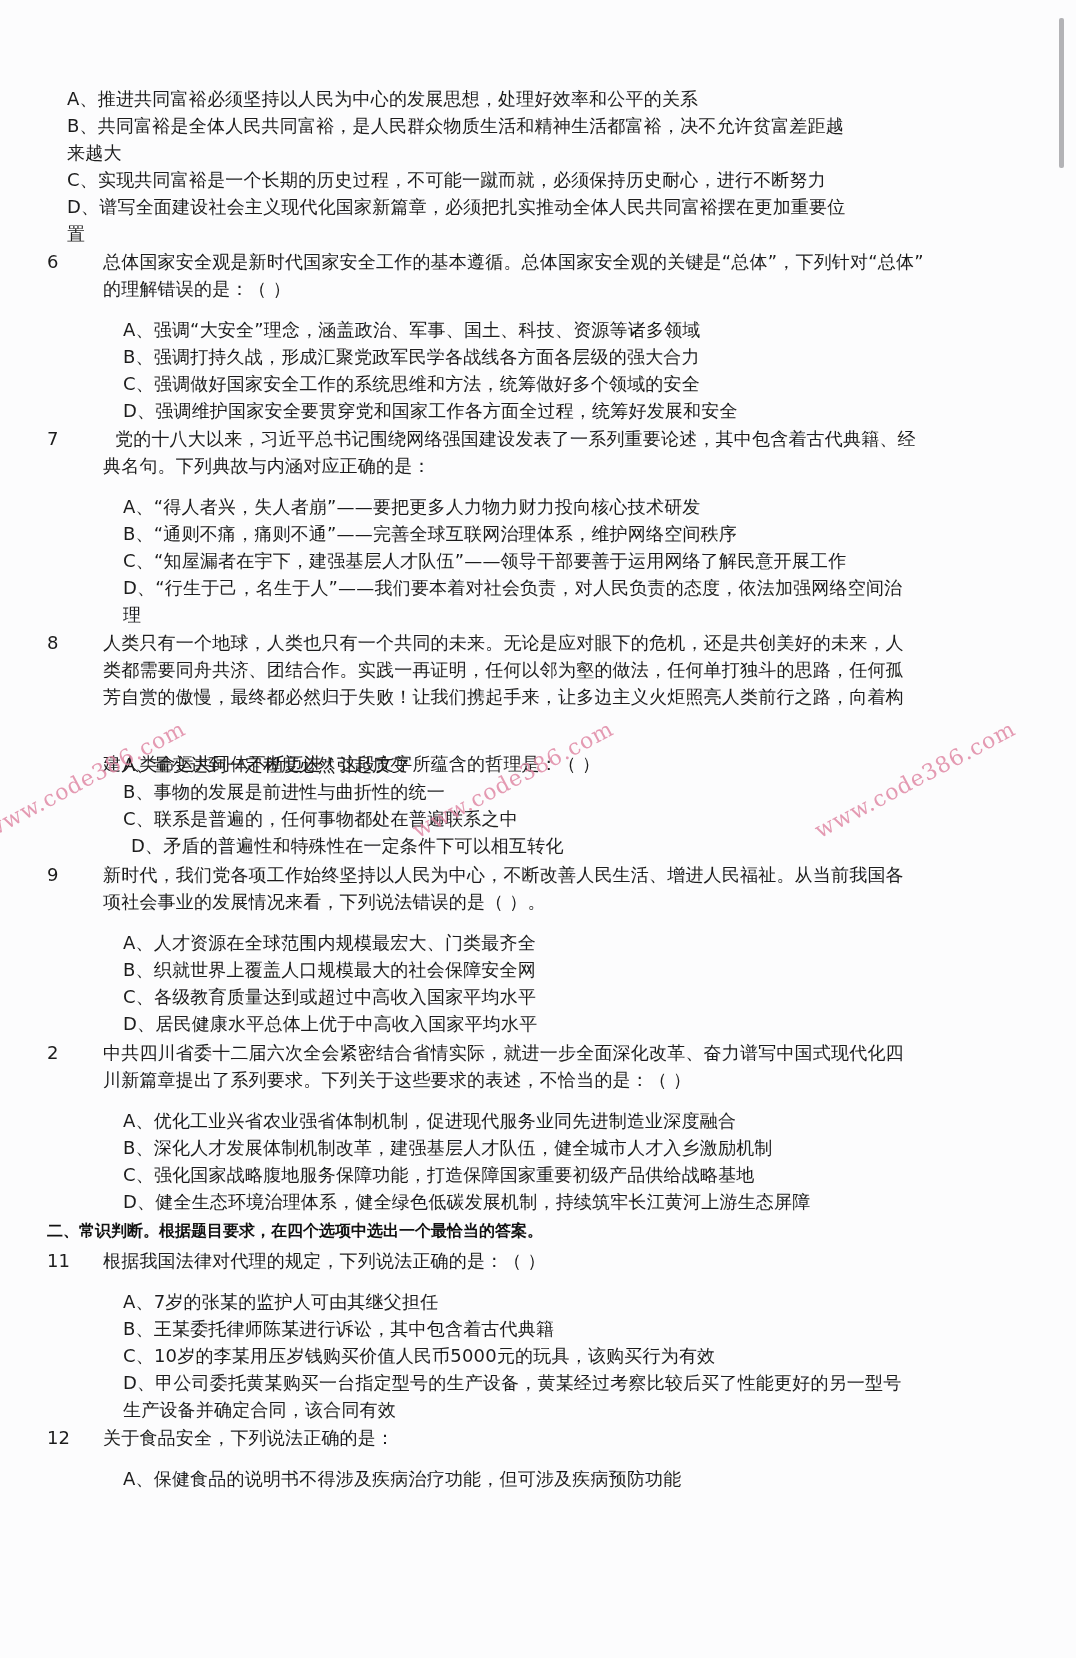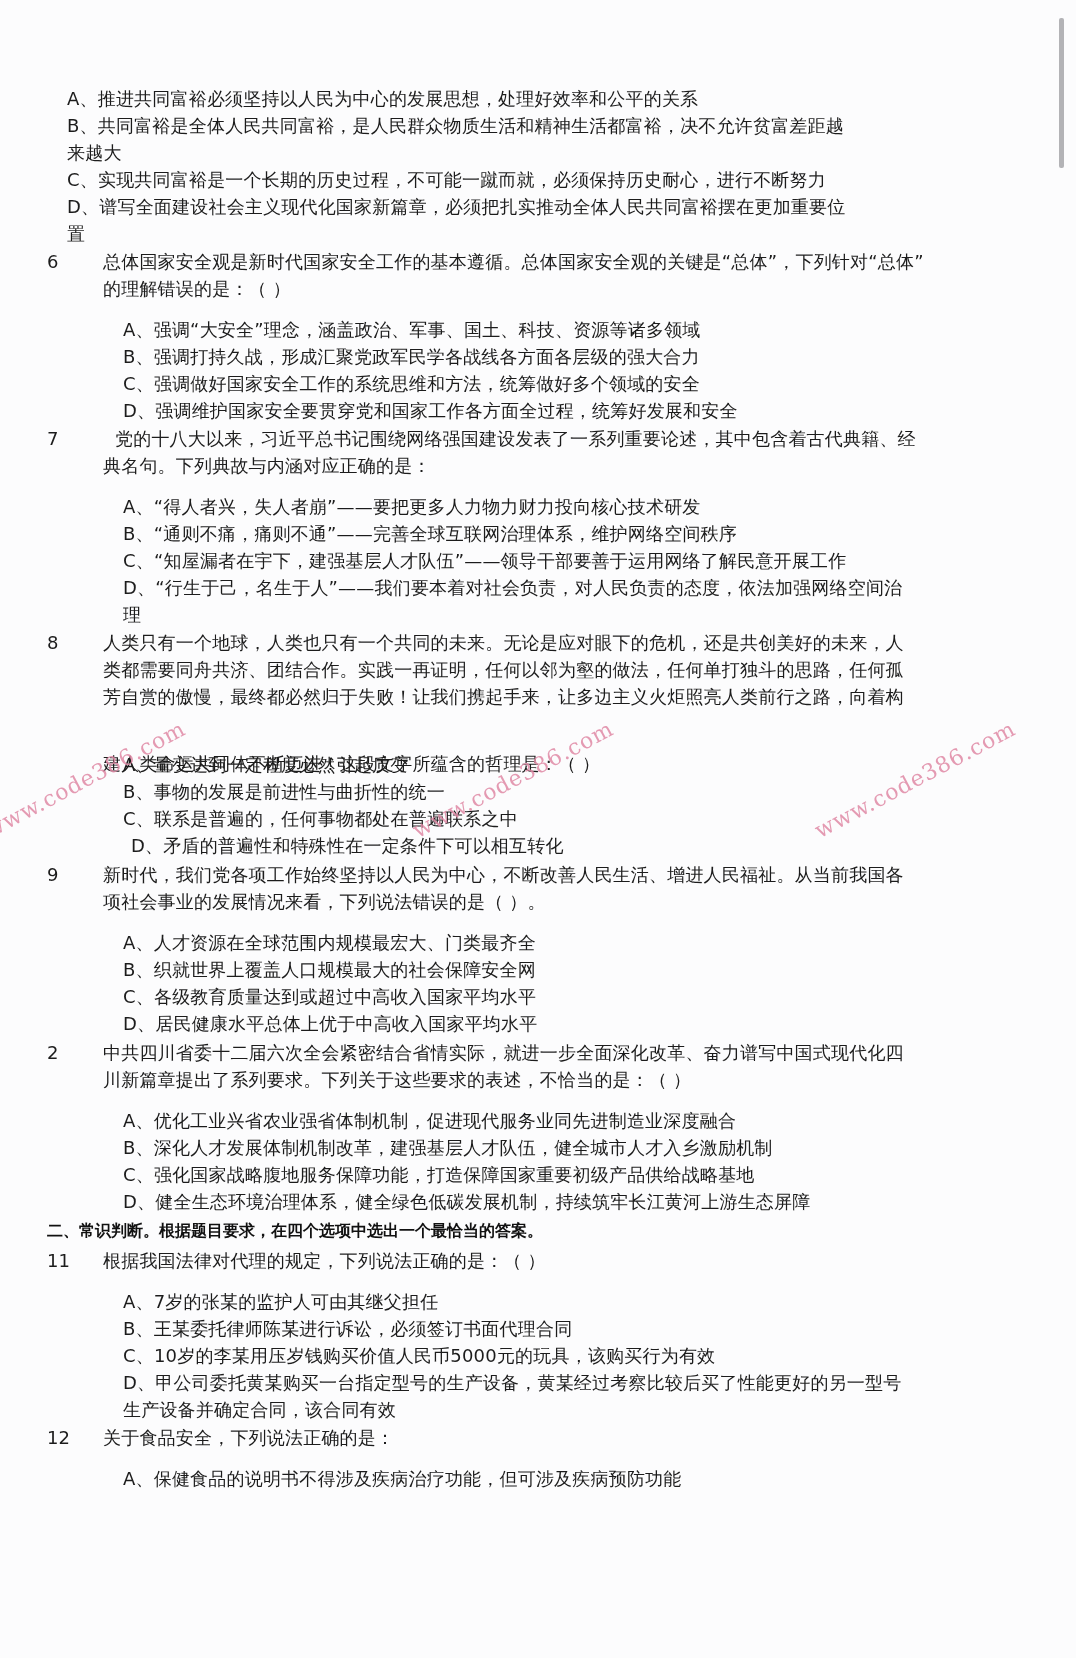--- a/index.html
+++ b/index.html
@@ -132,21 +132,21 @@
     <div class="line" style="left:123px; top:1149px;">C、强化国家战略腹地服务保障功能，打造保障国家重要初级产品供给战略基地</div>
     <div class="line" style="left:123px; top:1176px;">D、健全生态环境治理体系，健全绿色低碳发展机制，持续筑牢长江黄河上游生态屏障</div>
   </div>
 
   <div class="section-title" style="top:1205px;">二、常识判断。根据题目要求，在四个选项中选出一个最恰当的答案。</div>
 
   <div>
     <div class="qnum" style="top:1235px;">11</div>
     <div class="line" style="left:103px; top:1235px;">根据我国法律对代理的规定，下列说法正确的是：（    ）</div>
     <div class="line" style="left:123px; top:1276px;">A、7岁的张某的监护人可由其继父担任</div>
-    <div class="line" style="left:123px; top:1303px;">B、王某委托律师陈某进行诉讼，必须签订书面代理合同</div>
+    <div class="line" style="left:123px; top:1303px;">B、王某委托律师陈某进行诉讼，其中包含着古代典籍</div>
     <div class="line" style="left:123px; top:1330px;">C、10岁的李某用压岁钱购买价值人民币5000元的玩具，该购买行为有效</div>
     <div class="line" style="left:123px; top:1357px;">D、甲公司委托黄某购买一台指定型号的生产设备，黄某经过考察比较后买了性能更好的另一型号</div>
     <div class="line" style="left:123px; top:1384px;">生产设备并确定合同，该合同有效</div>
   </div>
 
   <div>
     <div class="qnum" style="top:1412px;">12</div>
     <div class="line" style="left:103px; top:1412px;">关于食品安全，下列说法正确的是：</div>
     <div class="line" style="left:123px; top:1453px;">A、保健食品的说明书不得涉及疾病治疗功能，但可涉及疾病预防功能</div>
   </div>

